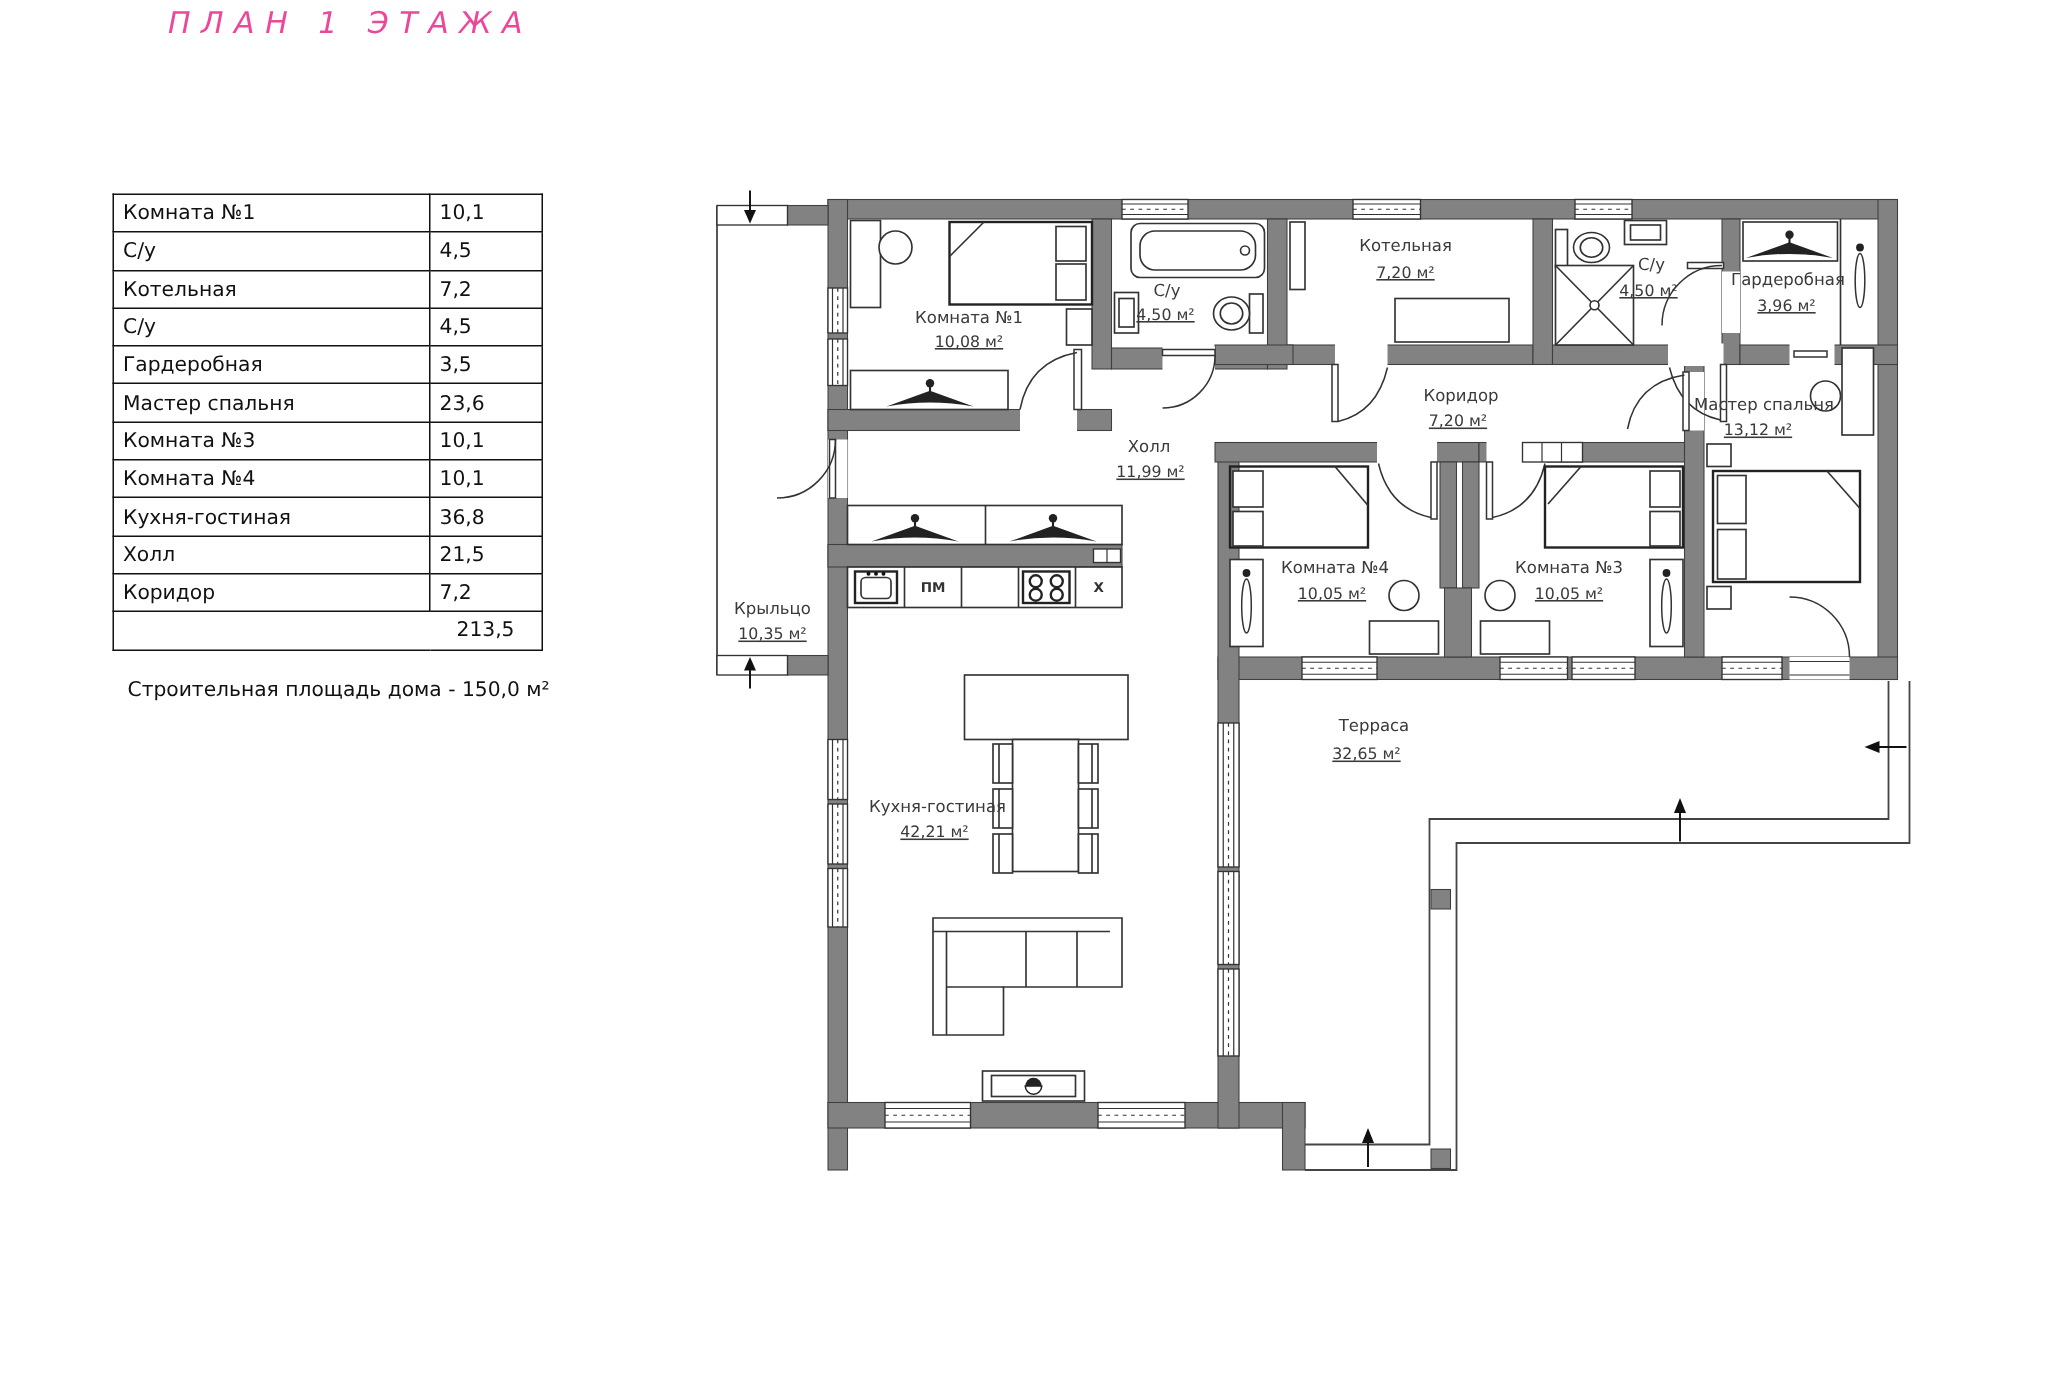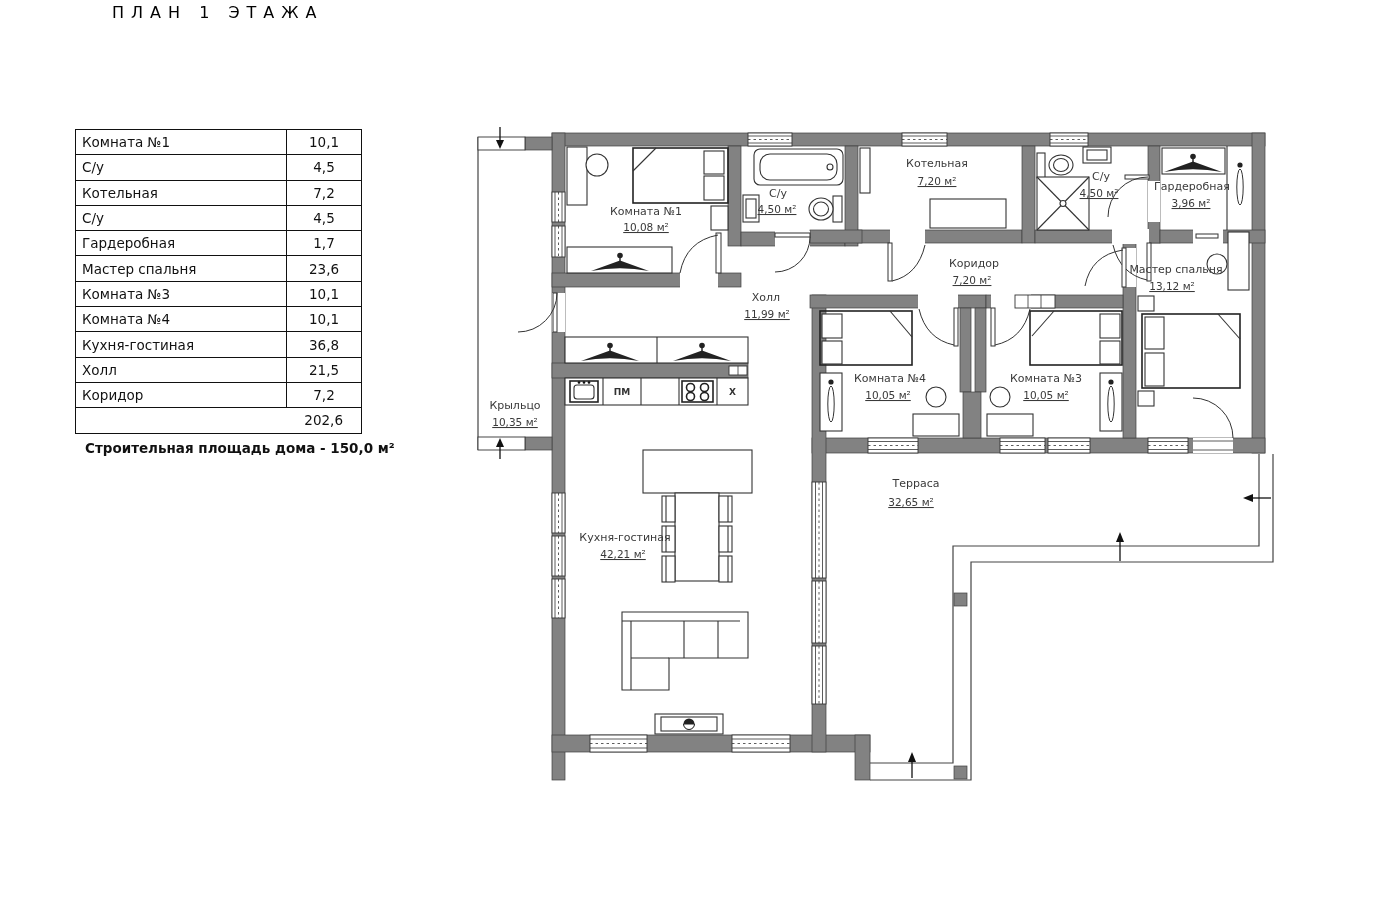--- a/index.html
+++ b/index.html
@@ -1,26 +1,26 @@
 <!DOCTYPE html>
 <html><head>
 <meta charset="utf-8">
 <style>
   html,body{margin:0;padding:0;background:#fff;}
   .page{position:relative;width:1380px;height:923px;background:#fff;overflow:hidden;
         font-family:"DejaVu Sans",sans-serif;}
-  .title{position:absolute;left:112px;top:3px;font-size:16px;letter-spacing:7px;
-         color:#000000;font-weight:500;white-space:nowrap;}
+  .title{position:absolute;left:112px;top:3px;font-size:20px;letter-spacing:7px;
+         color:#ec4899;font-weight:500;white-space:nowrap;font-style:italic;}
   table.areas{position:absolute;left:75px;top:129px;border-collapse:collapse;
               font-size:13.5px;color:#111;}
   table.areas td{border:1.4px solid #111;height:24.3px;padding:0 6px;}
   table.areas td.n{width:198px;text-align:left;}
-  table.areas td.v{width:62px;text-align:center;}
+  table.areas td.v{width:62px;}
   table.areas td.t{text-align:right;padding-right:18px;border-top:1.4px solid #111;}
-  .note{position:absolute;left:85px;top:440px;font-size:13.5px;color:#111;white-space:nowrap;font-weight:bold;}
+  .note{position:absolute;left:85px;top:452px;font-size:13.5px;color:#111;white-space:nowrap;}
   svg text{font-family:"DejaVu Sans",sans-serif;}
   .wall{fill:#828282;stroke:#3f3f3f;stroke-width:.7;}
   .open{fill:#ffffff;stroke:none;}
   .winr{fill:#ffffff;stroke:#333;stroke-width:.9;}
   .wln{stroke:#333;stroke-width:.8;fill:none;}
   .wlc{stroke:#333;stroke-width:.8;fill:none;stroke-dasharray:2.5 3;}
   .furn{fill:#fff;stroke:#333;stroke-width:1.1;}
   .furn2{fill:none;stroke:#333;stroke-width:1.1;}
   .thick{fill:none;stroke:#222;stroke-width:1.6;}
   .arc{fill:none;stroke:#333;stroke-width:1;}
@@ -52,21 +52,21 @@
       <tr>
           <td class="n">Котельная</td>
           <td class="v">7,2</td>
         </tr>
       <tr>
           <td class="n">С/у</td>
           <td class="v">4,5</td>
         </tr>
       <tr>
           <td class="n">Гардеробная</td>
-          <td class="v">1,7</td>
+          <td class="v">3,5</td>
         </tr>
       <tr>
           <td class="n">Мастер спальня</td>
           <td class="v">23,6</td>
         </tr>
       <tr>
           <td class="n">Комната №3</td>
           <td class="v">10,1</td>
         </tr>
       <tr>
@@ -79,21 +79,21 @@
         </tr>
       <tr>
           <td class="n">Холл</td>
           <td class="v">21,5</td>
         </tr>
       <tr>
           <td class="n">Коридор</td>
           <td class="v">7,2</td>
         </tr>
       <tr>
-          <td class="t" colspan="2">202,6</td>
+          <td class="t" colspan="2">213,5</td>
         </tr>
     </tbody>
   </table>
 
   <div class="note">Строительная площадь дома - 150,0 м²</div>
 
   <svg style="position:absolute;left:470px;top:125px;" width="810" height="670" viewBox="0 0 810 670" xmlns="http://www.w3.org/2000/svg">
     <defs>
       <g id="hanger">
         <circle cx="0" cy="-7.5" r="2.8" fill="#222"></circle>

